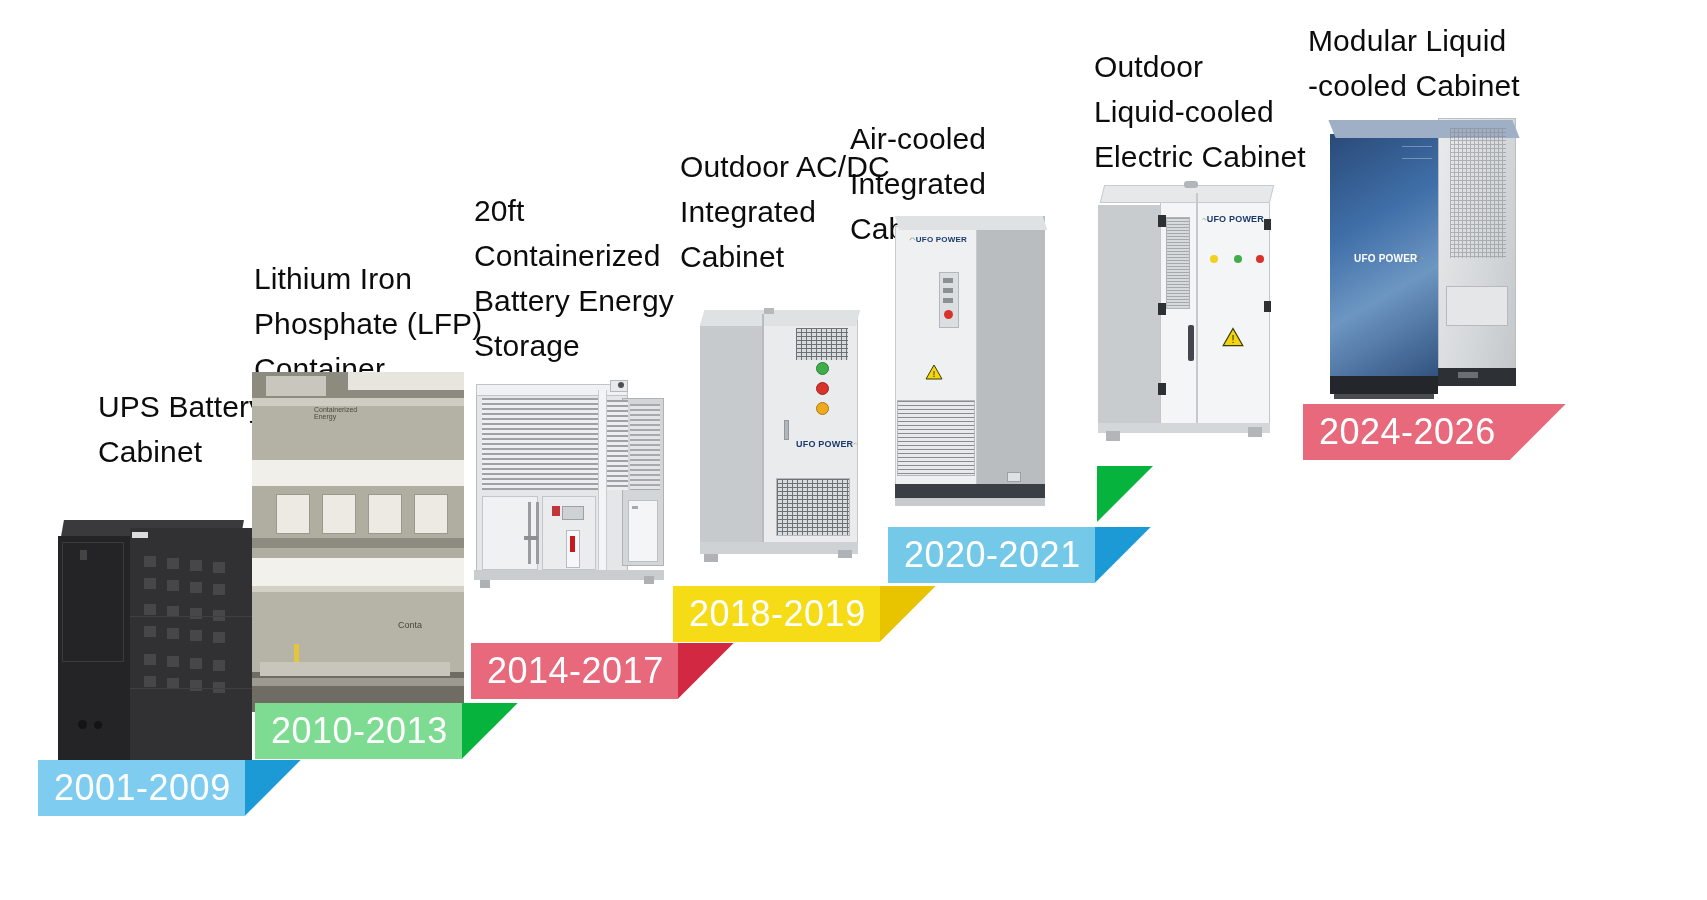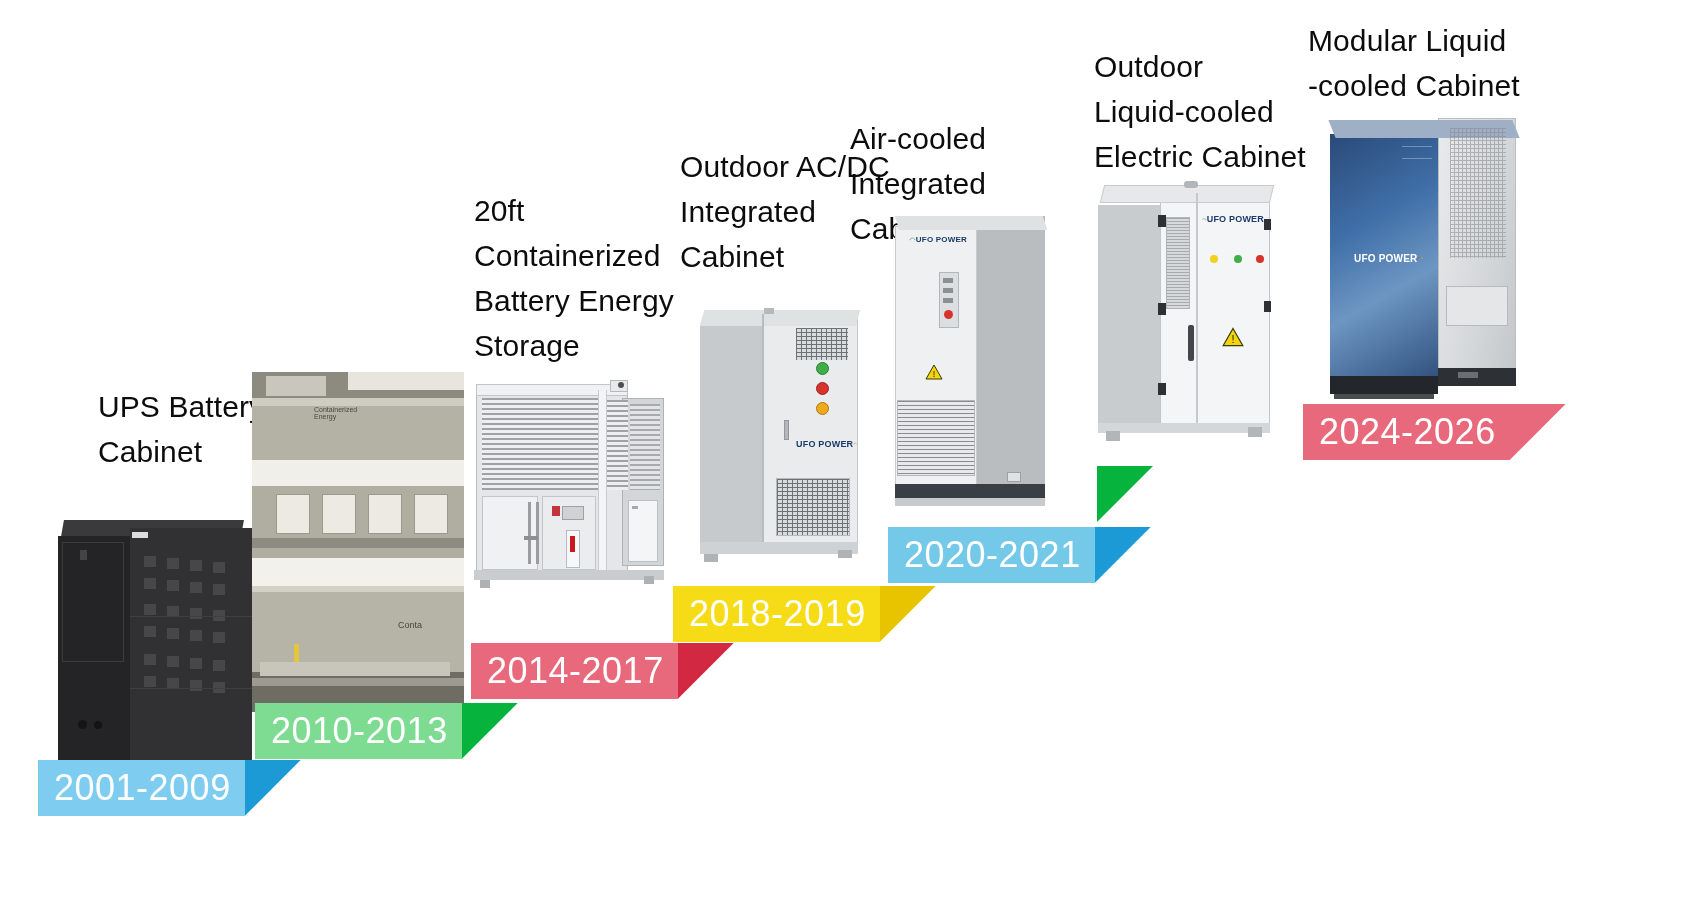--- a/index.html
+++ b/index.html
@@ -47,20 +47,23 @@
   .ufo-text { font-size:9px; font-weight:700; color:#1b3a6b; letter-spacing:.2px; white-space:nowrap; }
 </style>
 </head>
 <body>
 
 <div id="stage">
 
   <div class="caption" style="left:62px; top:384px; width:200px;margin-left:36px;">UPS Battery
 Cabinet</div>
 
+  <div class="caption" style="left:254px; top:256px; width:230px;">Lithium Iron
+Phosphate (LFP)
+Container</div>
 
   <div class="caption" style="left:474px; top:188px; width:210px;">20ft
 Containerized
 Battery Energy
 Storage</div>
 
   <div class="caption" style="left:680px; top:144px; width:220px;">Outdoor AC/DC
 Integrated
 Cabinet</div>
 

